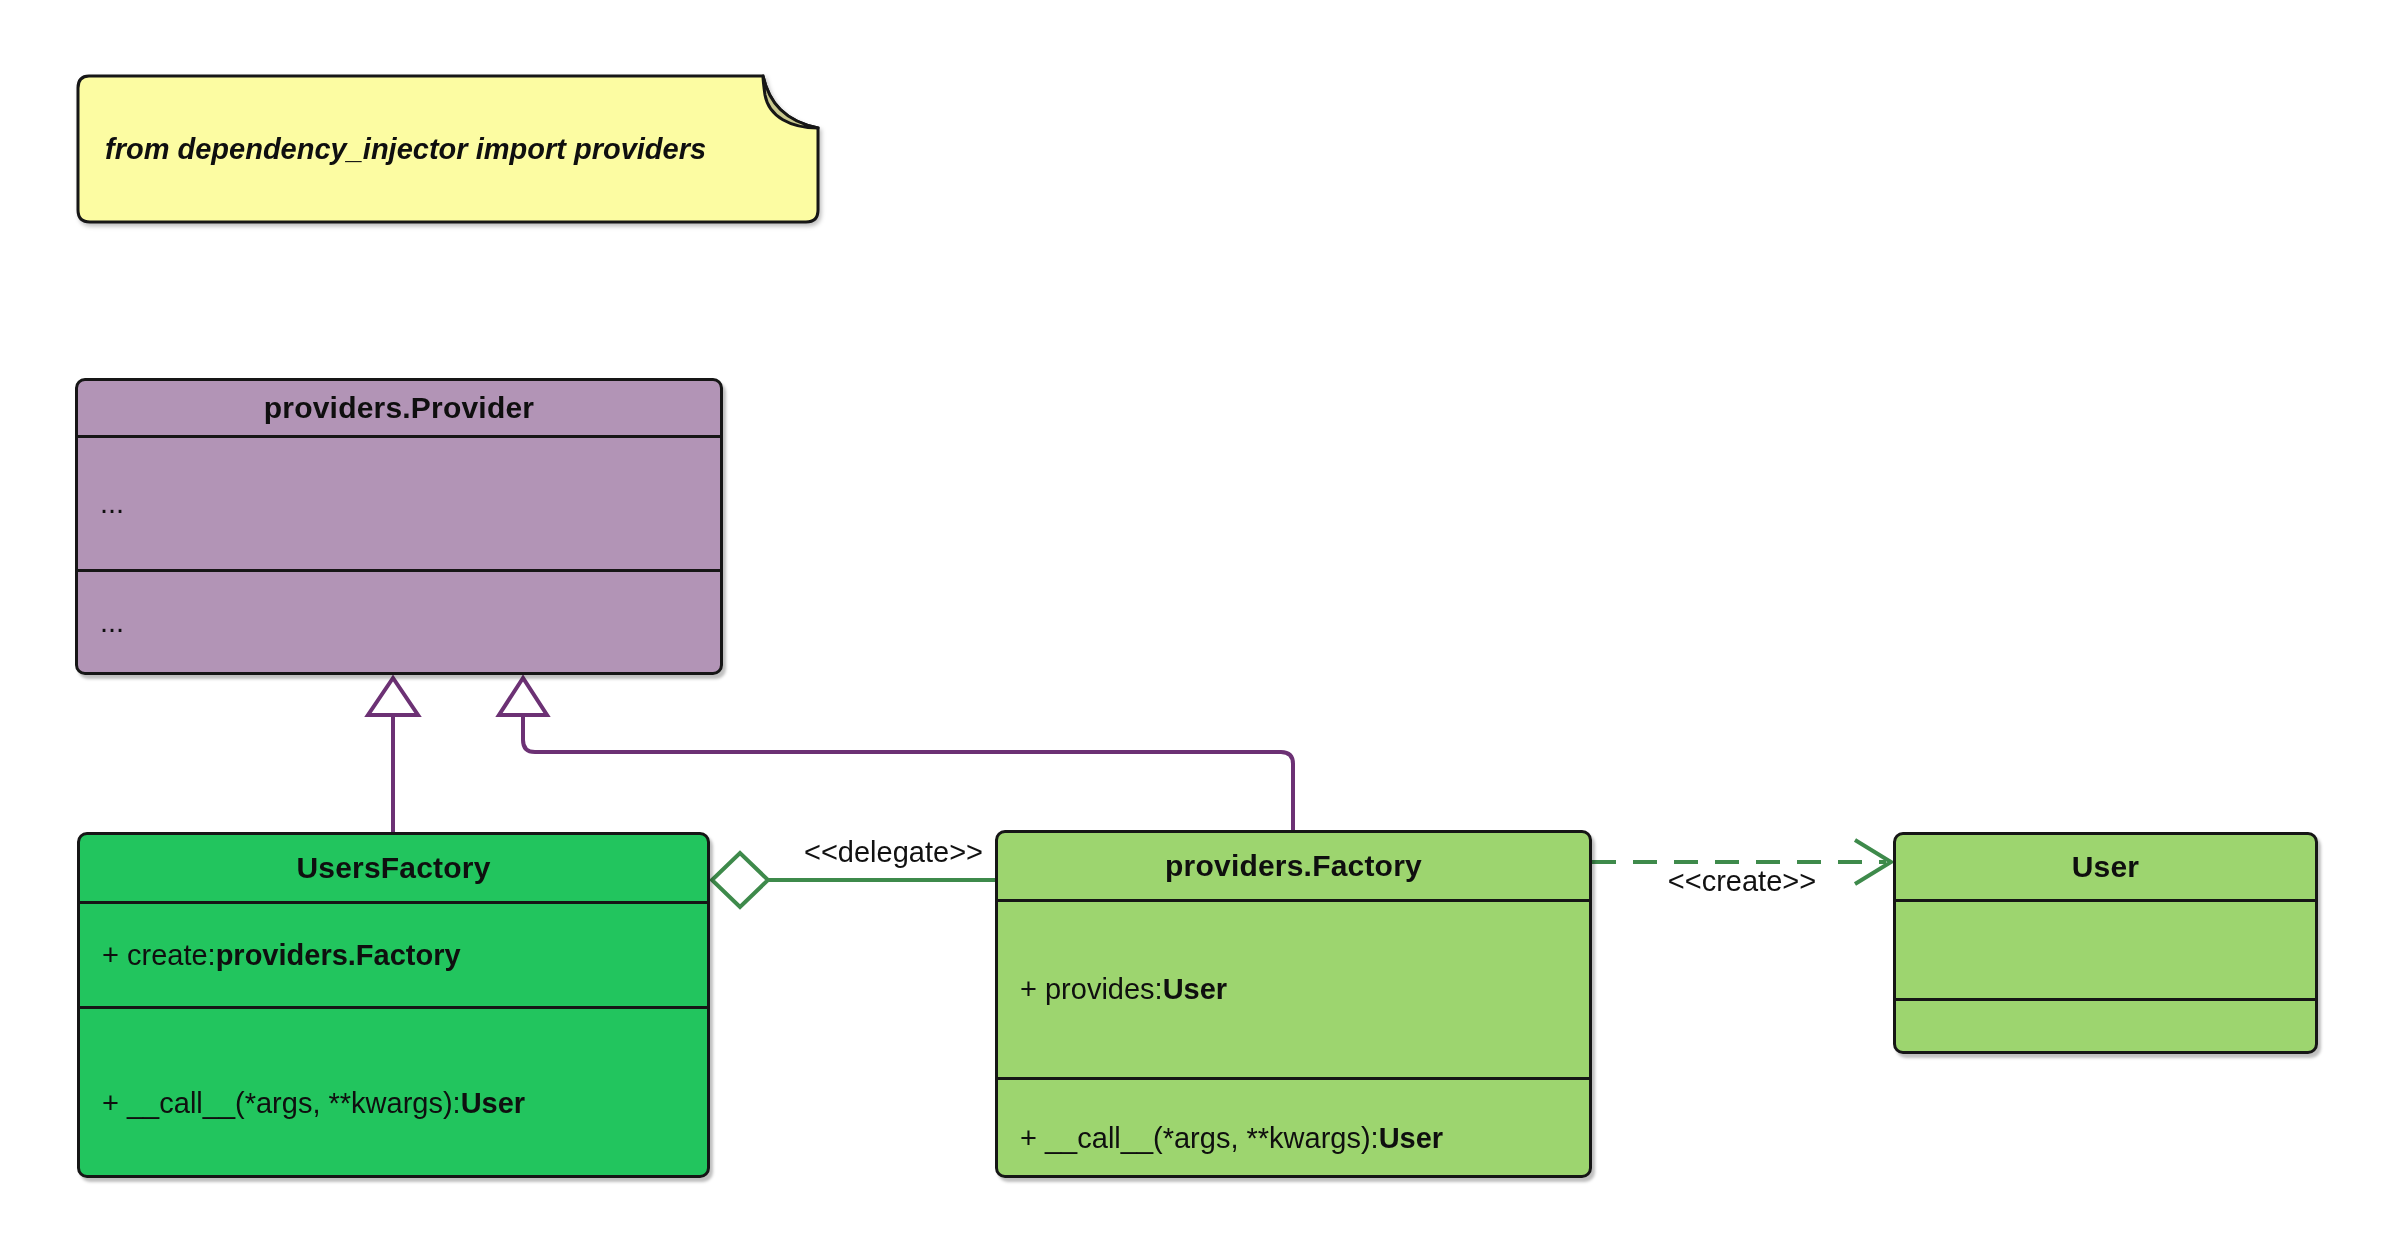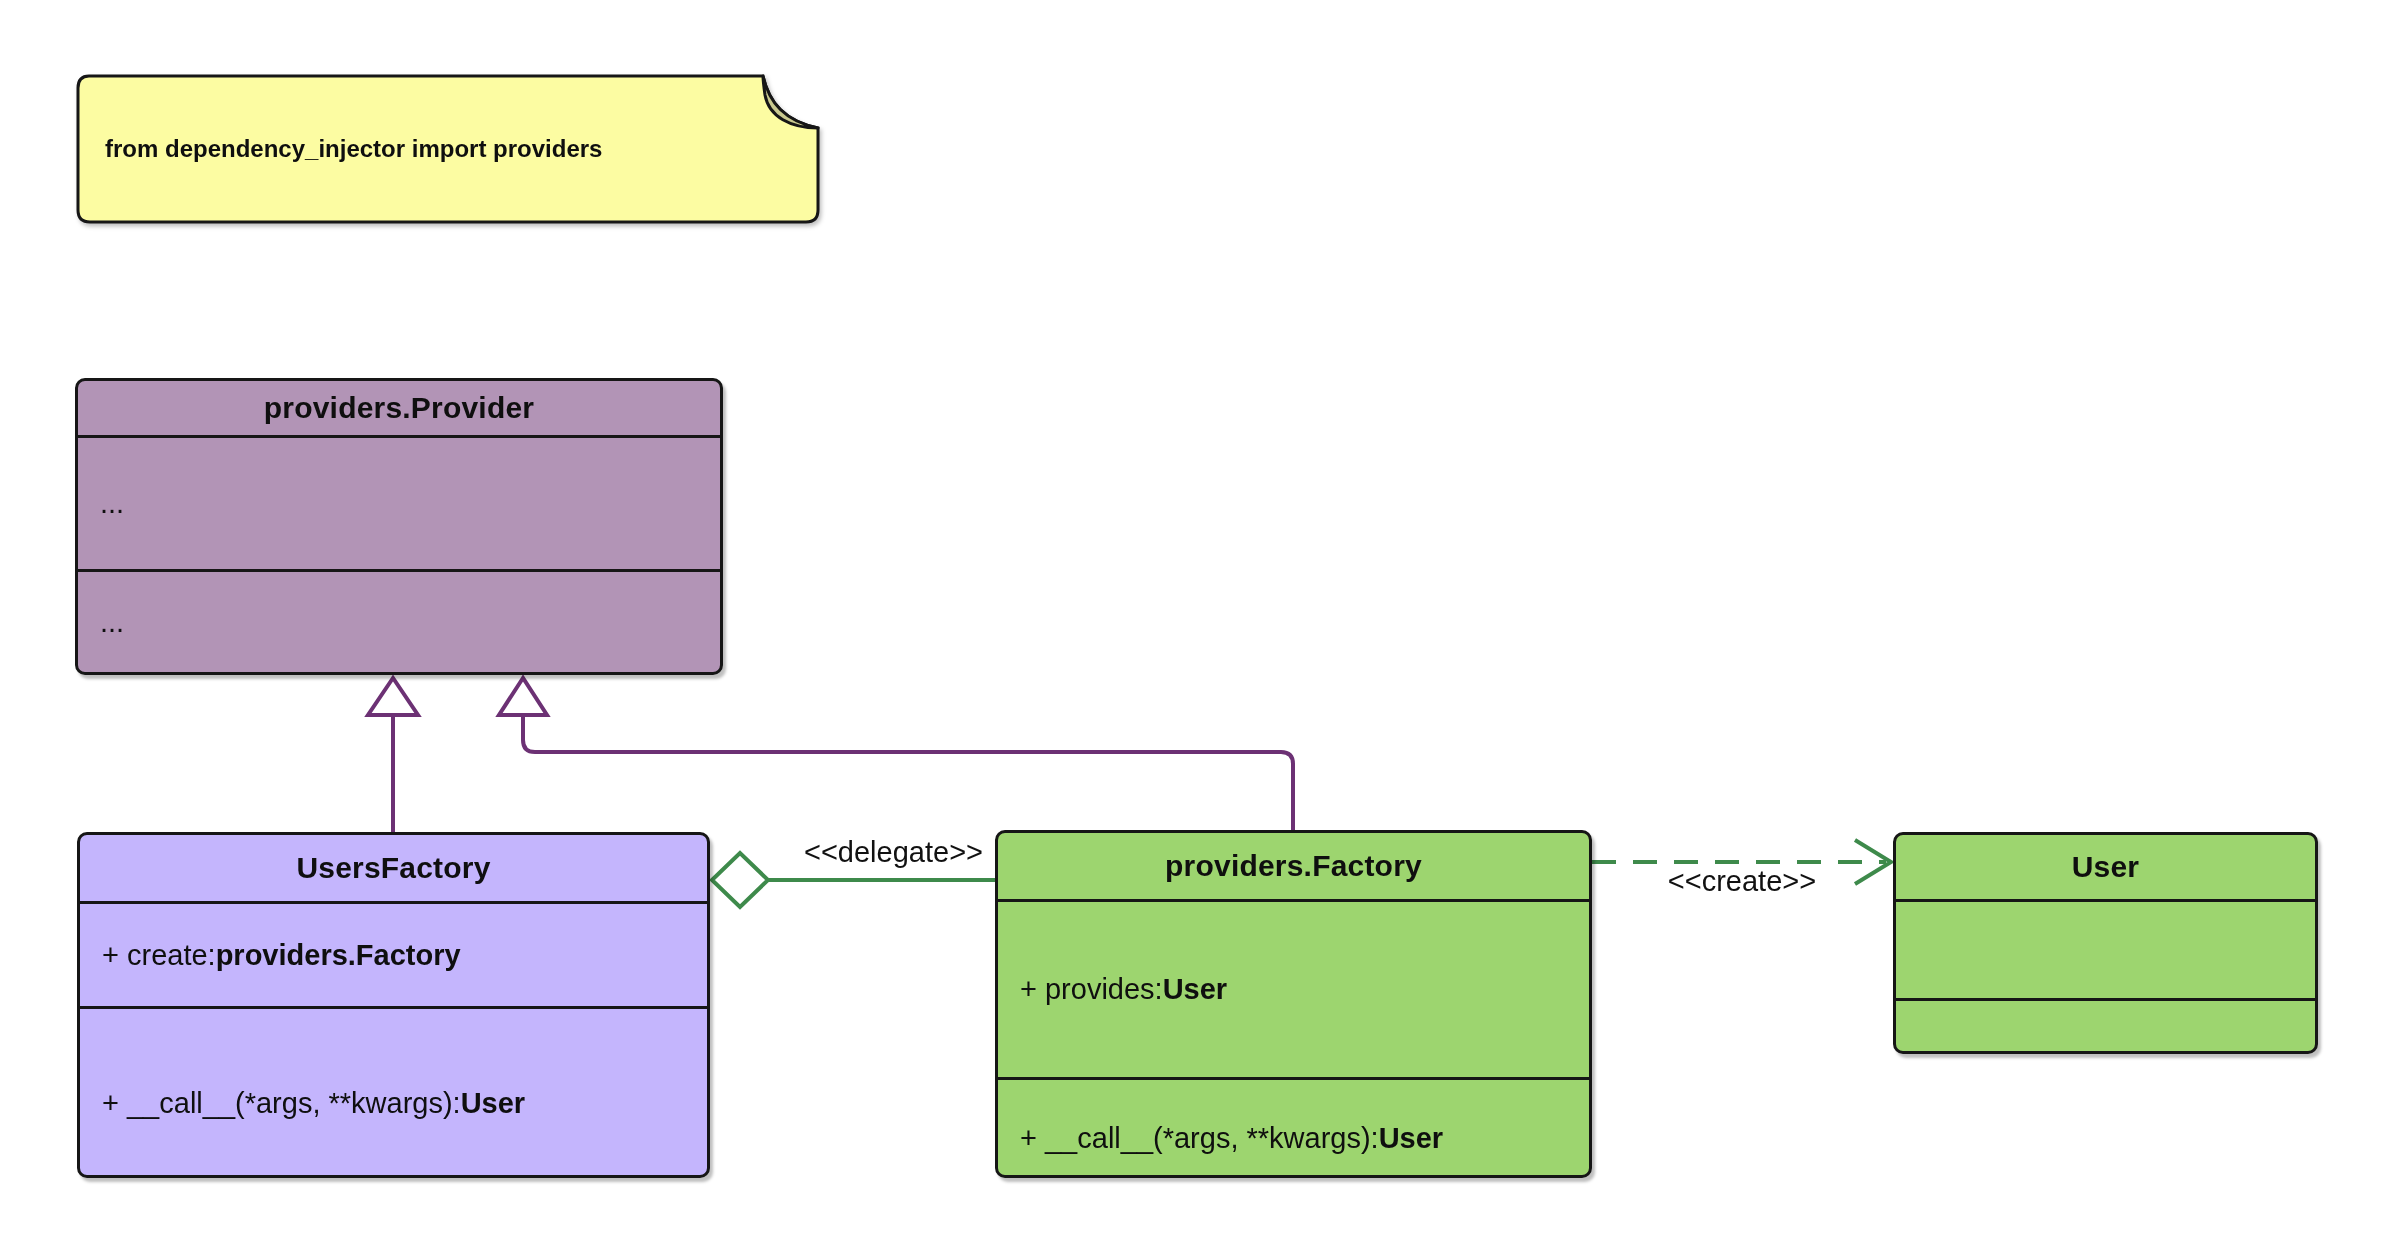--- a/index.html
+++ b/index.html
@@ -17,37 +17,37 @@
   .uml-sec{border-top:3px solid #161616;box-sizing:border-box;display:flex;
            align-items:center;padding-left:22px;font-size:29px;}
   .uml-sec .b{font-weight:bold;}
   .uml-sec.tall{padding-top:22px;}
   .grow{flex:1 1 auto;}
 
   .c-provider{left:75px;top:378px;width:648px;height:297px;background:#B294B6;}
   .c-provider .uml-title{height:54px;}
   .c-provider .sec-attrs{height:134px;}
 
-  .c-usersfactory{left:77px;top:832px;width:633px;height:346px;background:#c4b5fd;}
+  .c-usersfactory{left:77px;top:832px;width:633px;height:346px;background:#22c55e;}
   .c-usersfactory .uml-title{height:66px;}
   .c-usersfactory .sec-attrs{height:105px;}
 
   .c-factory{left:995px;top:830px;width:597px;height:348px;background:#9DD56F;}
   .c-factory .uml-title{height:66px;}
   .c-factory .sec-attrs{height:178px;}
 
   .c-user{left:1893px;top:832px;width:425px;height:222px;background:#9DD56F;}
   .c-user .uml-title{height:64px;}
   .c-user .sec-attrs{height:99px;}
 
   
   .note-wrap{position:absolute;left:75px;top:73px;width:750px;height:156px;}
   .note-wrap svg{filter:drop-shadow(2px 3px 2px rgba(0,0,0,0.25));}
   .note-text{position:absolute;left:30px;top:0;width:690px;height:152px;
-             display:flex;align-items:center;font-weight:bold;font-size:24px;}
+             display:flex;align-items:center;font-weight:bold;font-size:29px;font-style:italic;}
 
   
   .rel-label{position:absolute;font-size:29px;color:#111;white-space:nowrap;
              text-align:center;}
   .lbl-delegate{left:768px;top:836px;width:215px;text-align:right;}
   .lbl-create{left:1652px;top:817px;width:180px;margin-top:48px;}
 </style>
 </head>
 <body>
 

